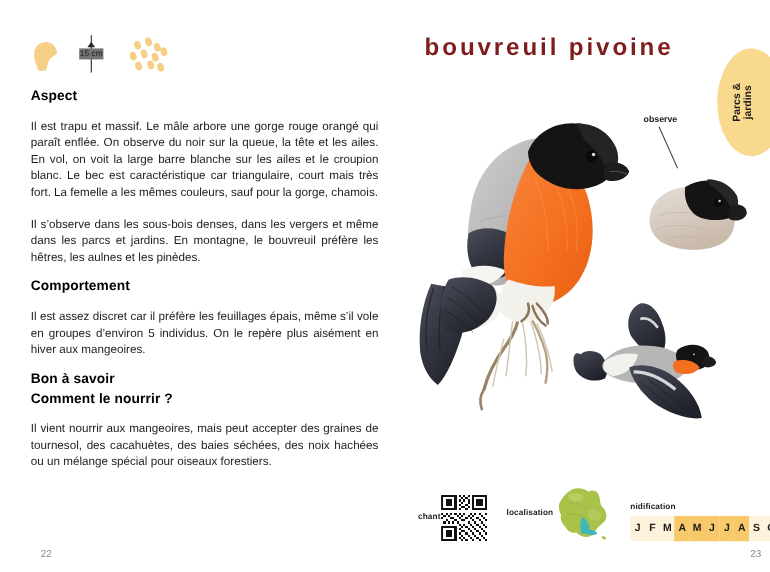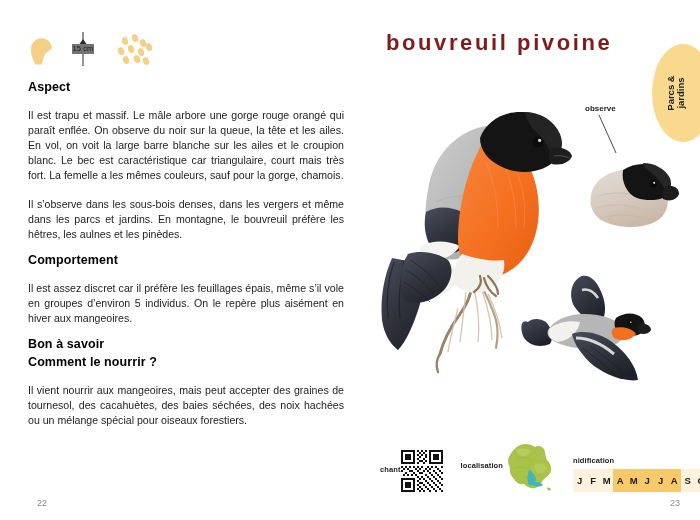--- a/index.html
+++ b/index.html
@@ -56,21 +56,21 @@
     font-size:10.6px;line-height:1.42;margin:14px 0 11px 0;
     text-align:justify;color:#1d1d1d;
     font-weight:400;
   }
   .section{margin-bottom:1px;}
 
   .folio{
     position:absolute;bottom:12px;font-size:9px;color:#8a8a8a;
   }
   .folio-left{left:20px;margin-left:17px;}
-  .folio-right{right:20px;margin-top:32px;}
+  .folio-right{right:8px;margin-top:32px;}
 
   
   .page-right{
     position:relative;width:328px;height:520px;
   }
   .title{
     position:absolute;left:14px;top:30px;
     font-size:22px;font-weight:bold;letter-spacing:2.6px;
     color:#7f1d1d;white-space:nowrap;
   }

